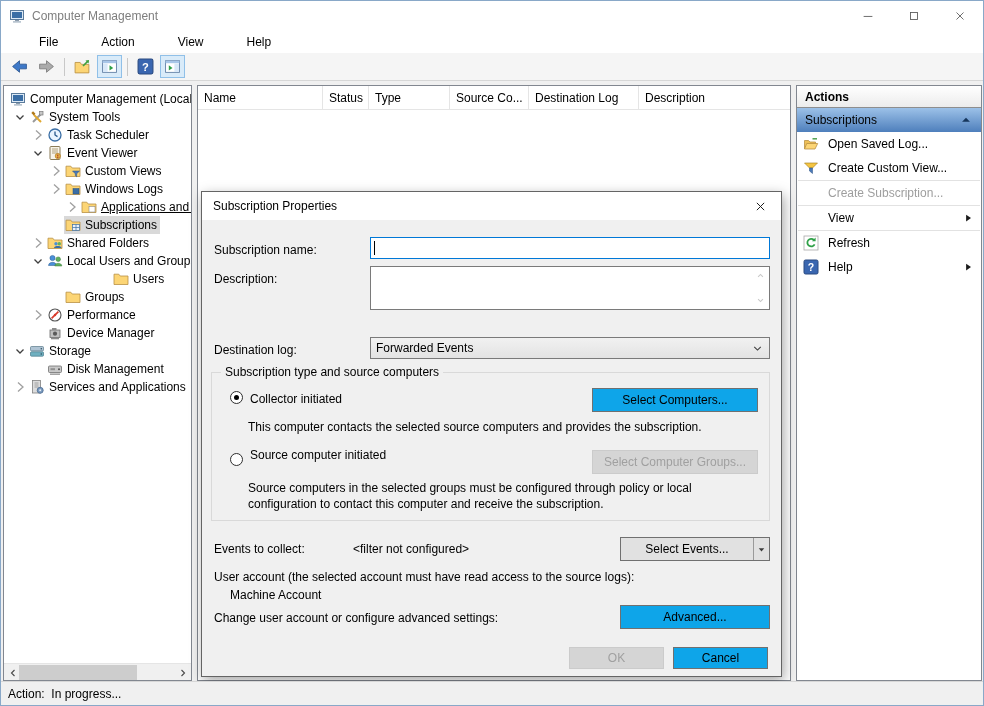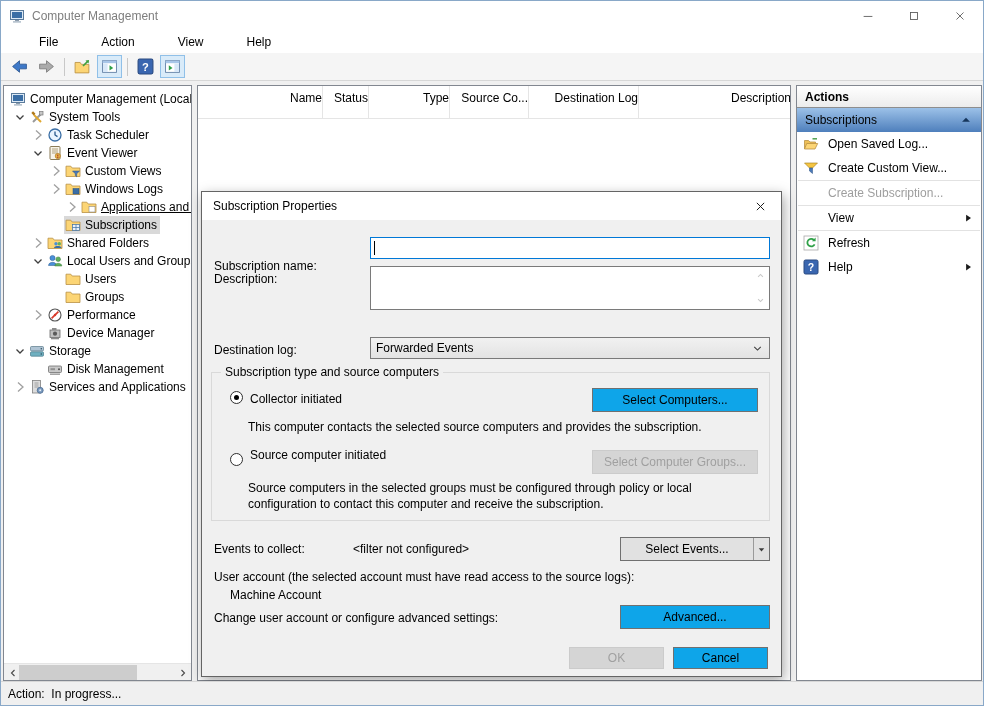--- a/index.html
+++ b/index.html
@@ -42,21 +42,21 @@
   .row-core{display:flex;align-items:center;height:18px;padding:0 3px 0 1px;}
   .row-core .icon{margin-right:4px;}
   .tree-row.selected .row-core{background:#D9D9D9;}
   .hscroll{position:absolute;left:0;right:0;bottom:0;height:17px;background:#F0F0F0;border-top:1px solid #E5E5E5;}
   .hs-arrow{position:absolute;top:0;width:17px;height:17px;display:flex;align-items:center;justify-content:center;}
   .hs-arrow .icon{width:12px;height:12px;}
   .hs-left{left:0;}  .hs-right{right:0;}
   .hs-thumb{position:absolute;left:15px;top:1px;width:118px;height:15px;background:#CDCDCD;}
 
   
-  .list-header{display:flex;height:33px;border-bottom:1px solid #E5E5E5;text-align:right;}
+  .list-header{display:flex;height:24px;border-bottom:1px solid #E5E5E5;}
   .col{border-right:1px solid #E5E5E5;padding:5px 0 0 6px;white-space:nowrap;overflow:hidden;flex:none;}
 
   
   .ap-header{height:22px;background:linear-gradient(#FFFFFF,#ECECEC);border-bottom:1px solid #8E8E8E;
     font-weight:bold;display:flex;align-items:center;padding-left:8px;}
   .ap-group{height:24px;background:linear-gradient(#9CC1E8,#4E7FBC);display:flex;align-items:center;padding:0 8px;}
   .ap-group .icon{width:14px;height:14px;margin-left:auto;}
   .ap-item{height:24px;display:flex;align-items:center;padding-left:6px;}
   .ap-item .aicon{width:18px;height:16px;margin-right:7px;flex:none;display:flex;}
   .ap-item .aicon .icon{width:16px;height:16px;}
@@ -360,21 +360,21 @@
                 <svg viewBox="0 0 16 16">
                   <circle cx="5.5" cy="5" r="2.6" fill="#4A90D9" stroke="#2B5A8C" stroke-width="0.5"></circle>
                   <path d="M1.5 12.5c0-4.2 8-4.2 8 0z" fill="#4A90D9" stroke="#2B5A8C" stroke-width="0.5"></path>
                   <circle cx="11.2" cy="6.2" r="2.3" fill="#5FAF5F" stroke="#3A7A3A" stroke-width="0.5"></circle>
                   <path d="M7.8 13c0-3.6 7-3.6 7 0z" fill="#5FAF5F" stroke="#3A7A3A" stroke-width="0.5"></path>
                 </svg>
               </span>
               <span>Local Users and Groups</span>
             </span>
           </div>
-          <div class="tree-row" style="padding-left: 44px;">
+          <div class="tree-row" style="padding-left: 44px; gap: 48px;">
             <span class="chev icon"></span>
             <span class="row-core">
               <span class="icon">
                 <svg viewBox="0 0 16 16">
                   <path d="M1 13.5h14V5H7.2L5.8 3.2H1z" fill="#FCD575" stroke="#B99144" stroke-width="0.8"></path>
                 </svg>
               </span>
               <span>Users</span>
             </span>
           </div>
@@ -587,21 +587,21 @@
         <span>Subscription Properties</span>
         <div class="dlg-close">
             <span class="icon">
               <svg viewBox="0 0 16 16">
                 <path d="M3.5 3.5l9 9M12.5 3.5l-9 9" stroke="#1A1A1A" stroke-width="1.2"></path>
               </svg>
             </span>
           </div>
       </div>
 
-      <div class="dl" style="left:12px;top:51px;margin-top:16px;">Subscription name:</div>
+      <div class="dl" style="left:12px;top:51px;">Subscription name:</div>
       <div class="tinput"><span class="caret"></span><span></span></div>
 
       <div class="dl" style="left:12px;top:80px;">Description:</div>
       <div class="tarea">
         <span></span>
         <div class="ta-chev" style="top:1px;">
             <span class="icon">
               <svg viewBox="0 0 16 16">
                 <path d="M4.5 10L8 6.5l3.5 3.5" fill="none" stroke="#C9C9C9" stroke-width="1.6"></path>
               </svg>

